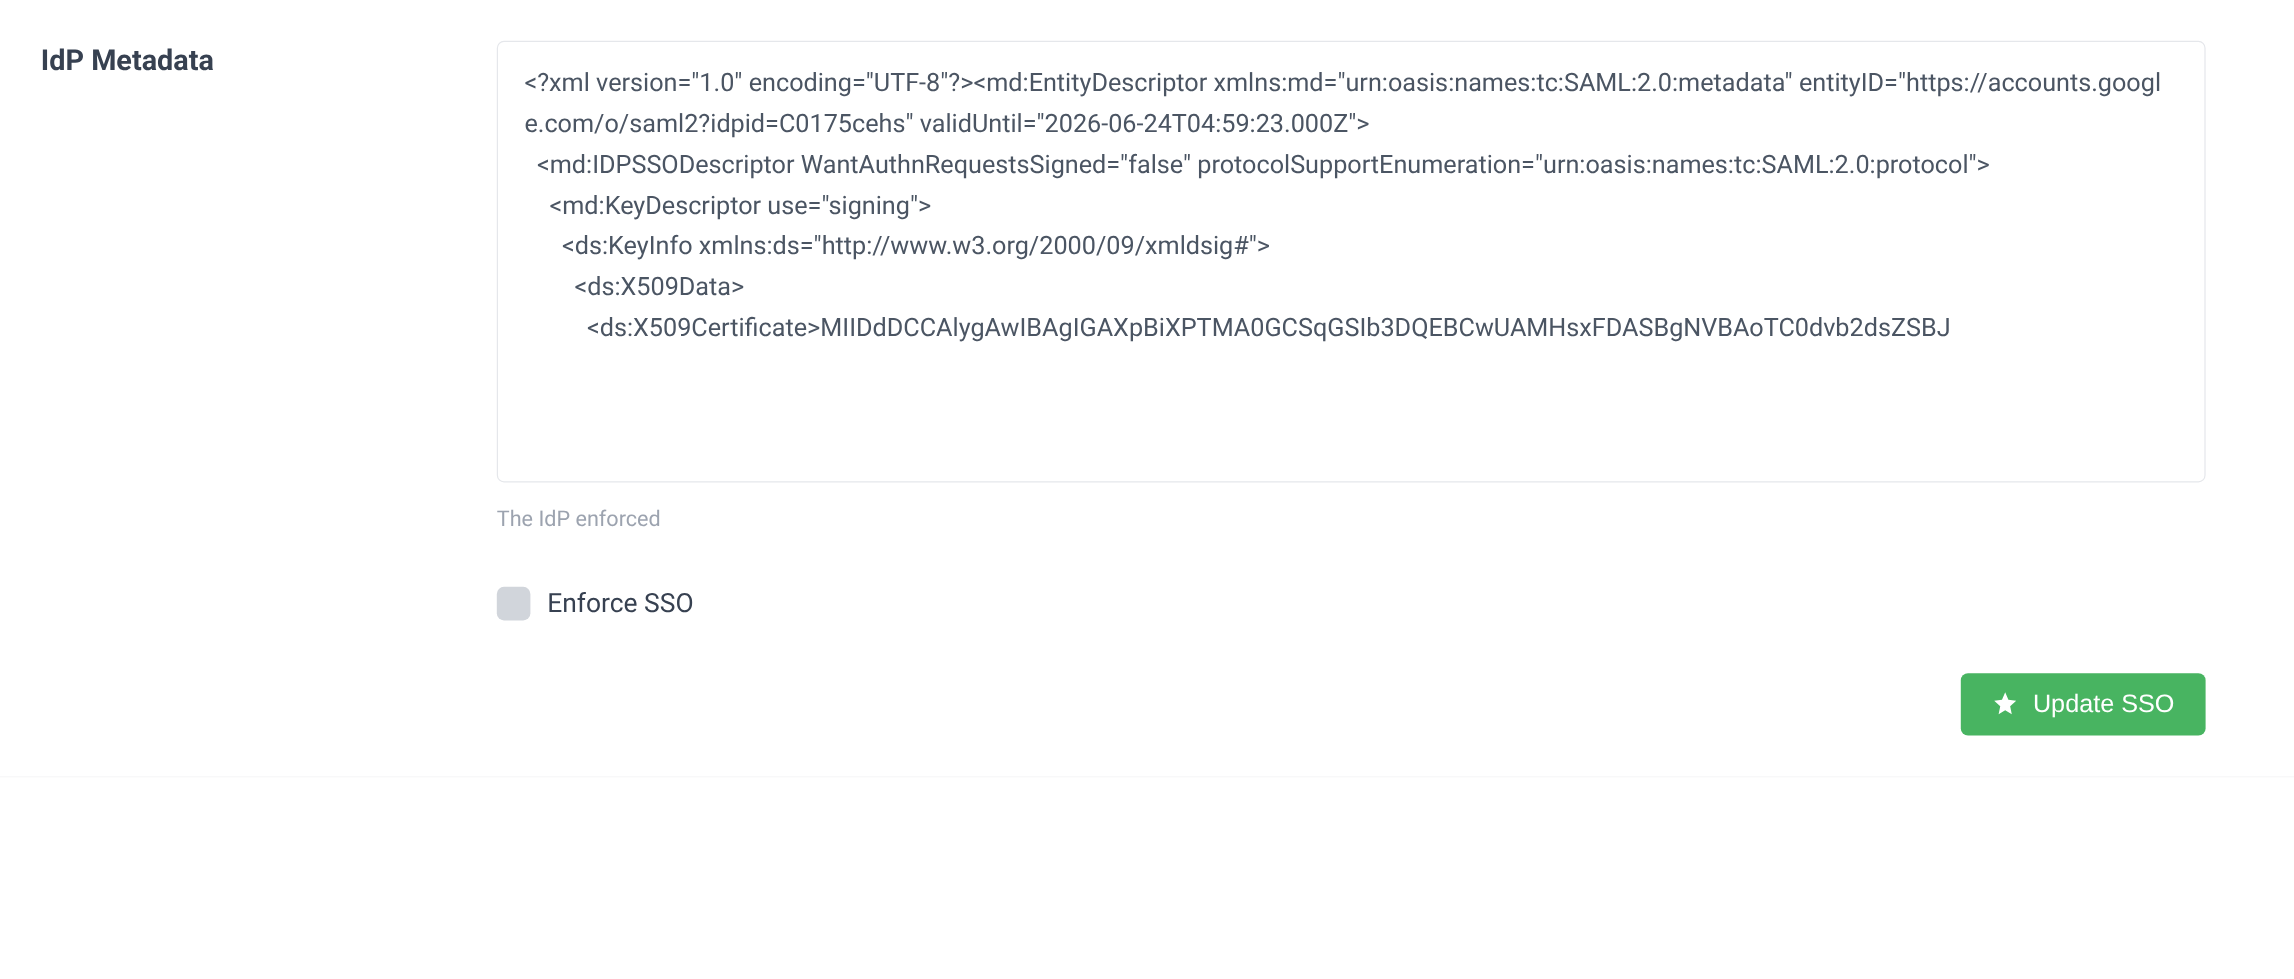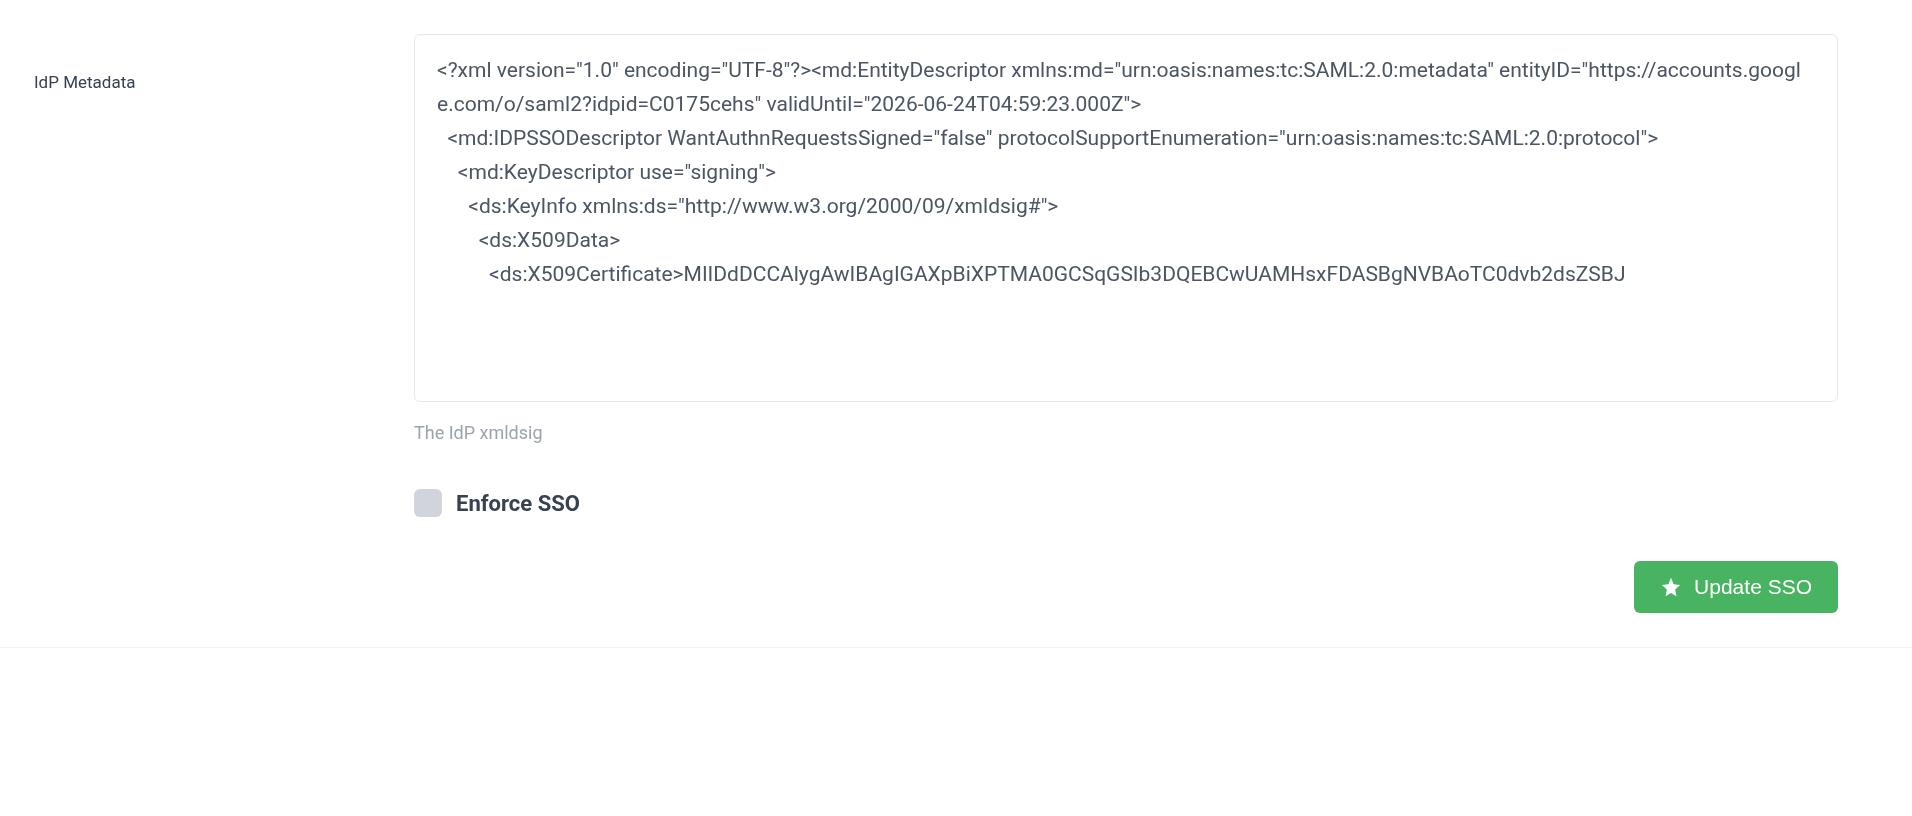--- a/index.html
+++ b/index.html
@@ -13,25 +13,24 @@
   .container {
     display: flex;
     padding: 34px 34px 0 34px;
     width: 100%;
   }
   .label-col {
     width: 380px;
     flex-shrink: 0;
   }
   .field-label {
-    font-size: 17px;
+    font-size: 24px;
     color: #374151;
-    font-weight: 400;
+    font-weight: 700;
     line-height: 1.4;
-    margin-top: 37px;
   }
   .field-col {
     flex: 1;
     padding-right: 40px;
   }
   .textarea {
     width: 100%;
     height: 368px;
     border: 1px solid #e5e7eb;
     border-radius: 6px;
@@ -59,21 +58,20 @@
   .help-text {
     font-size: 18px;
     color: #9ca3af;
     margin-top: 14px;
     line-height: 1.4;
   }
   .checkbox-row {
     display: flex;
     align-items: center;
     margin-top: 44px;
-    font-weight: bold;
   }
   .checkbox {
     width: 28px;
     height: 28px;
     background: #d1d5db;
     border-radius: 6px;
     margin-right: 14px;
     flex-shrink: 0;
     cursor: pointer;
   }
@@ -90,21 +88,21 @@
   }
   .btn-primary {
     background: #48b461;
     color: #fff;
     border: none;
     border-radius: 6px;
     padding: 14px 26px;
     font-size: 21px;
     font-weight: 400;
     display: inline-flex;
-    align-items: center;
+    align-items: flex-start;
     gap: 12px;
     cursor: pointer;
   }
   .star-icon {
     width: 22px;
     height: 22px;
     display: inline-block;
   }
   .star-icon svg {
     width: 100%;
@@ -124,21 +122,21 @@
   <div class="label-col">
     <div class="field-label">IdP Metadata</div>
   </div>
   <div class="field-col">
     <textarea class="textarea" style="">&lt;?xml version="1.0" encoding="UTF-8"?&gt;&lt;md:EntityDescriptor xmlns:md="urn:oasis:names:tc:SAML:2.0:metadata" entityID="https://accounts.google.com/o/saml2?idpid=C0175cehs" validUntil="2026-06-24T04:59:23.000Z"&gt;
   &lt;md:IDPSSODescriptor WantAuthnRequestsSigned="false" protocolSupportEnumeration="urn:oasis:names:tc:SAML:2.0:protocol"&gt;
     &lt;md:KeyDescriptor use="signing"&gt;
       &lt;ds:KeyInfo xmlns:ds="http://www.w3.org/2000/09/xmldsig#"&gt;
         &lt;ds:X509Data&gt;
           &lt;ds:X509Certificate&gt;MIIDdDCCAlygAwIBAgIGAXpBiXPTMA0GCSqGSIb3DQEBCwUAMHsxFDASBgNVBAoTC0dvb2dsZSBJ</textarea>
-    <div class="help-text">The IdP xmldsig</div>
+    <div class="help-text">The IdP enforced</div>
 
     <div class="checkbox-row">
       <div class="checkbox"></div>
       <div class="checkbox-label">Enforce SSO</div>
     </div>
 
     <div class="button-row">
       <button class="btn-primary">
         <span class="star-icon">
           <svg viewBox="0 0 24 24">

